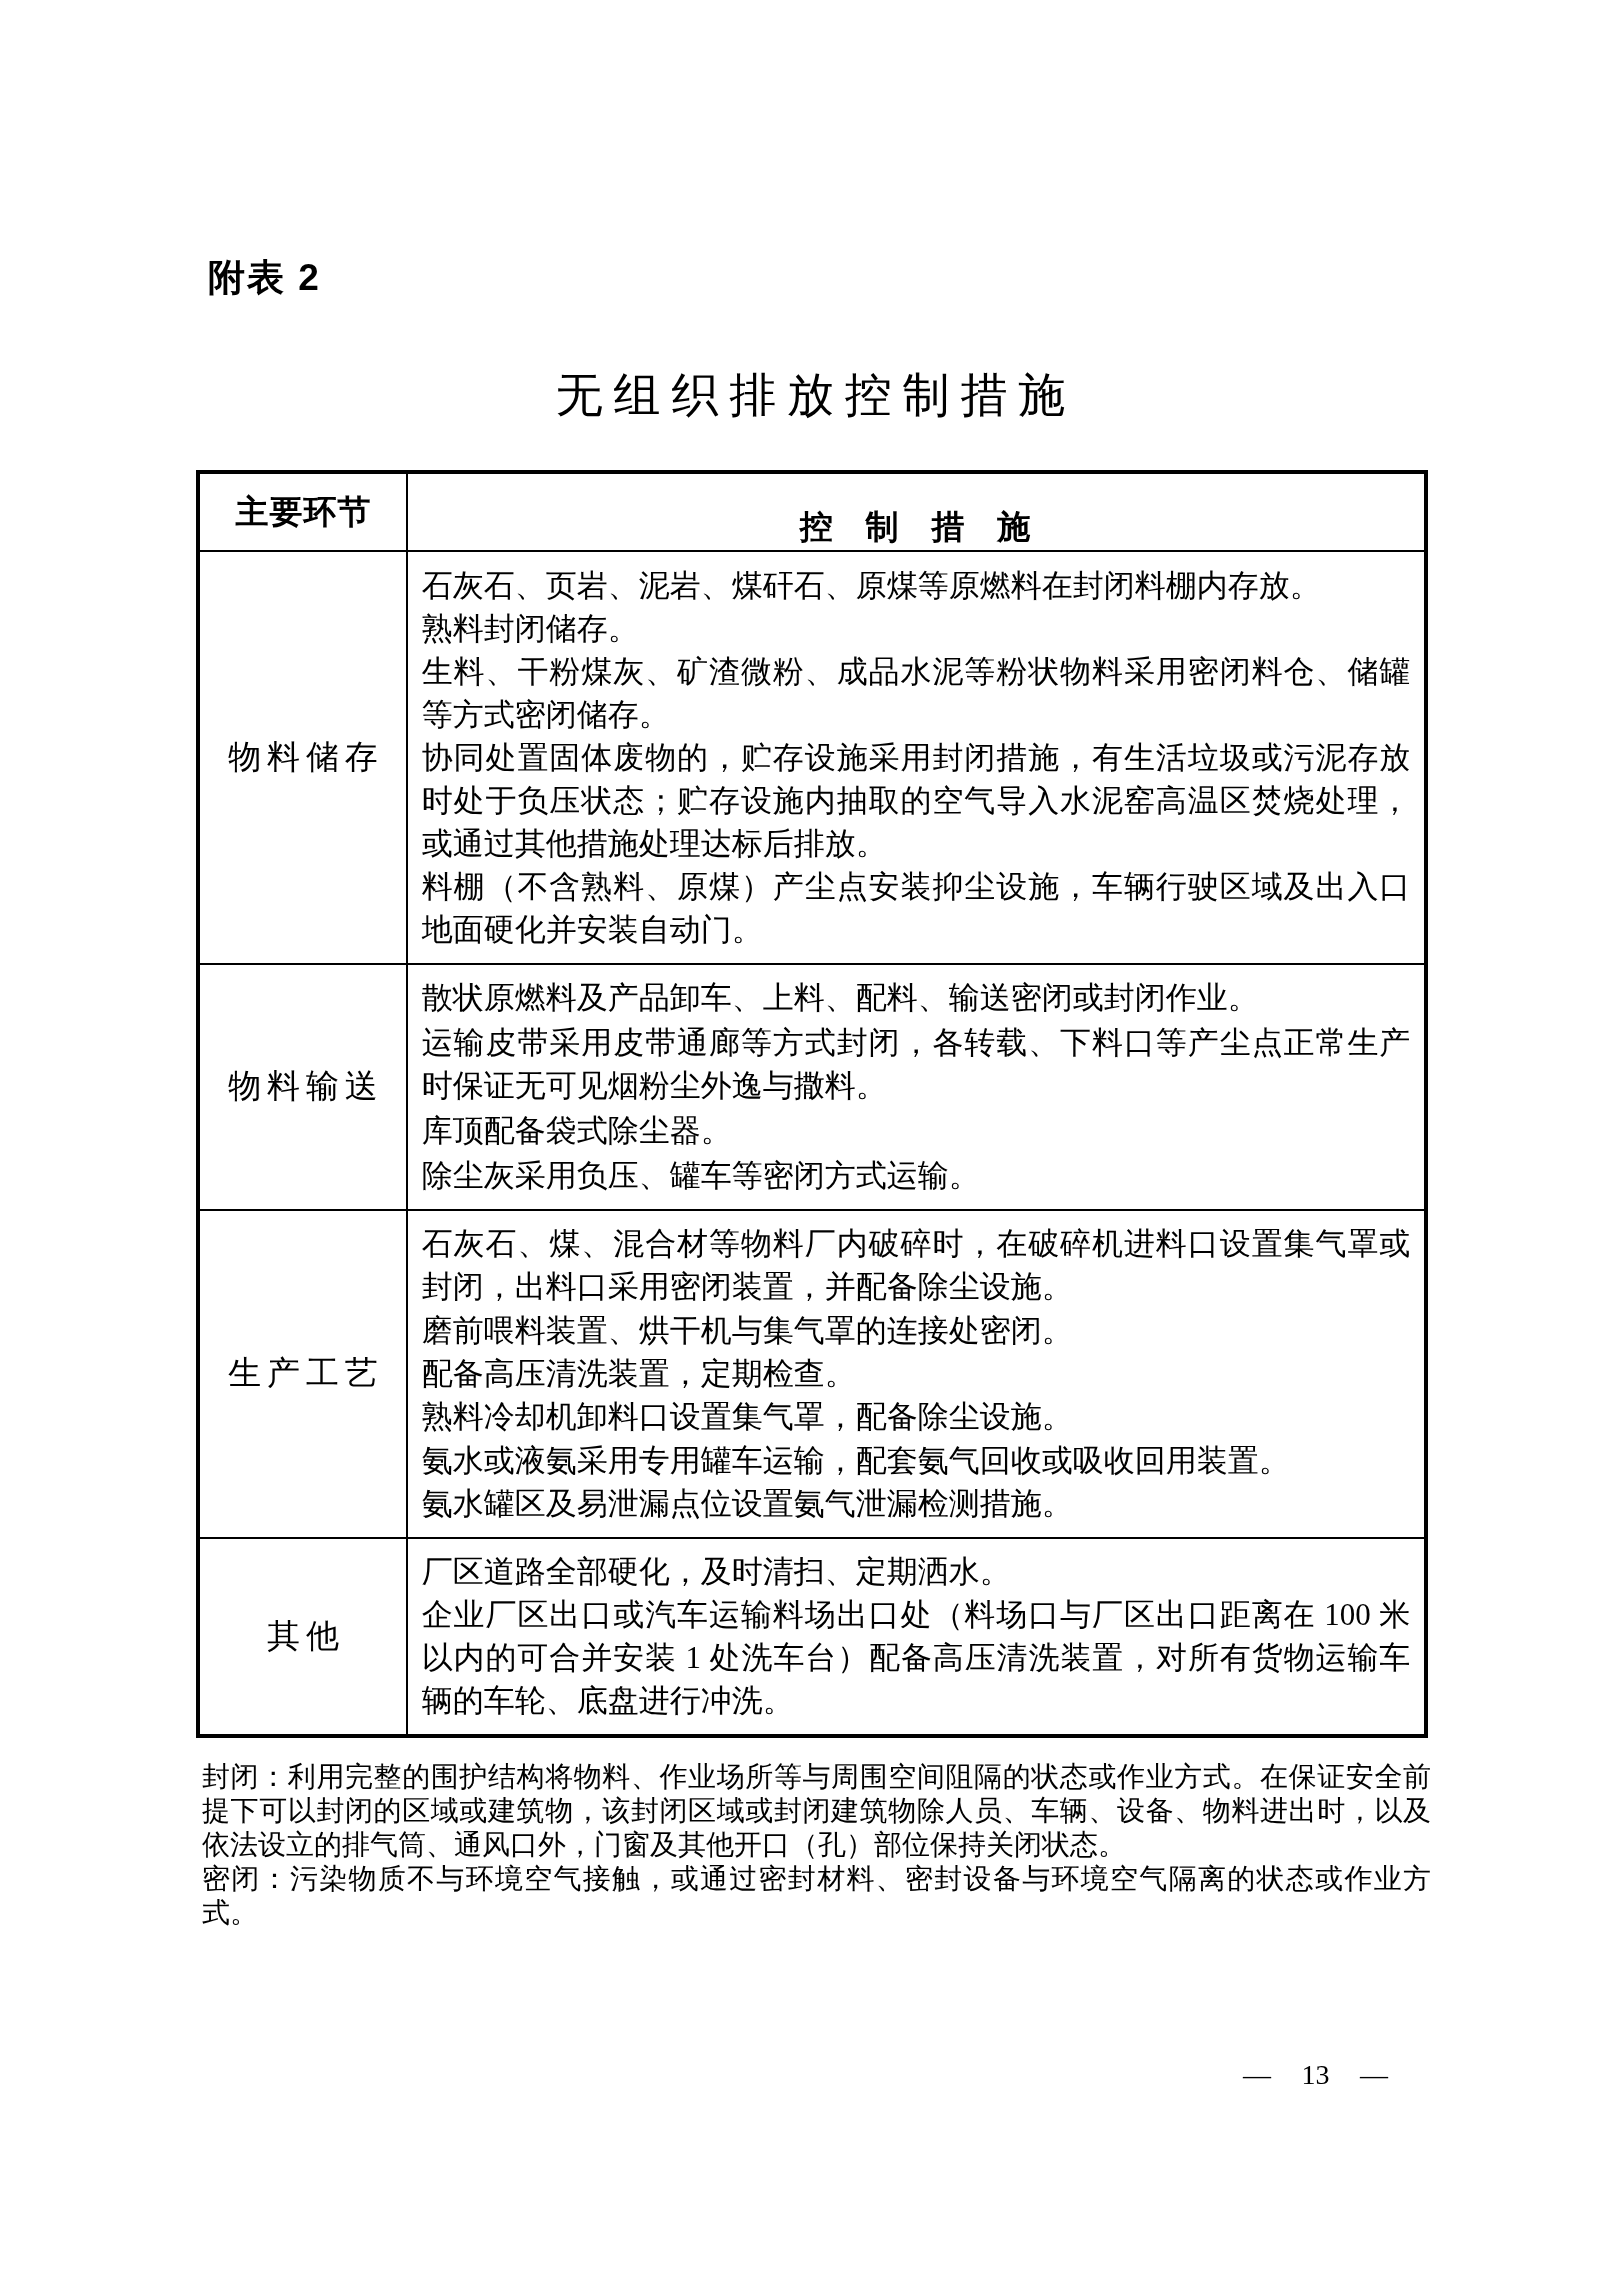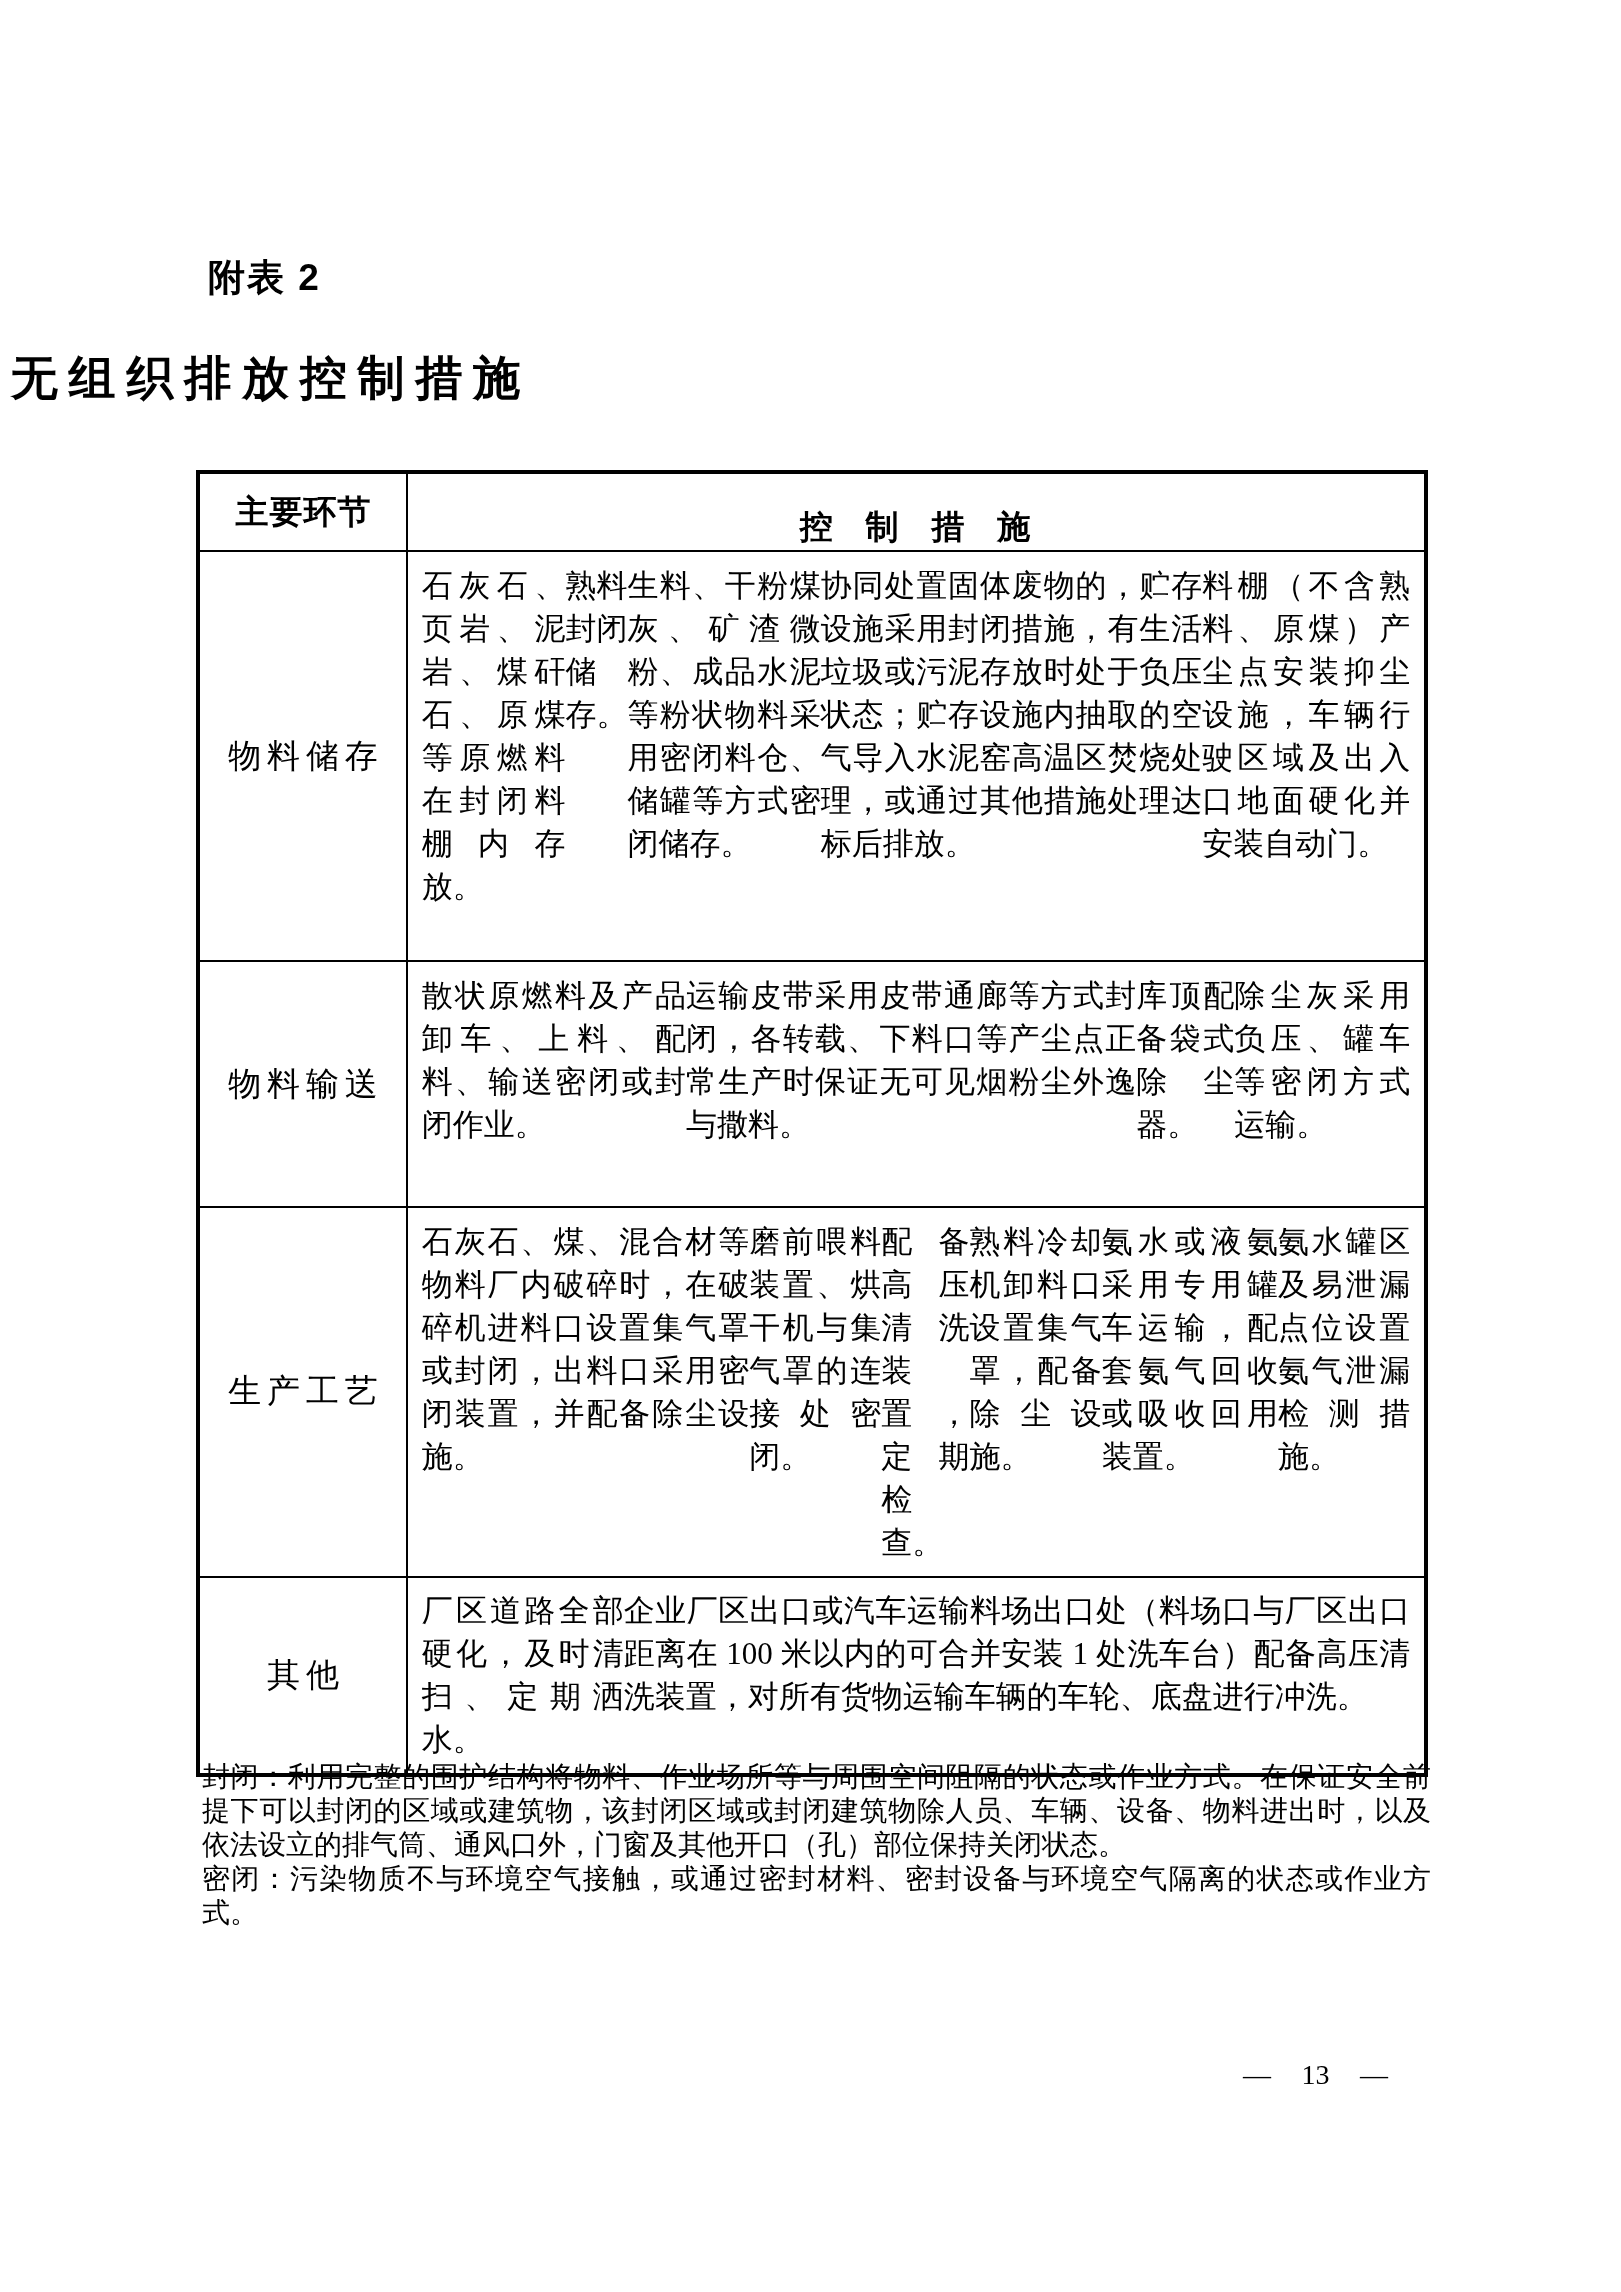--- a/index.html
+++ b/index.html
@@ -21,26 +21,26 @@
     top: 255px;
     font-family: "Liberation Sans", "DejaVu Sans", sans-serif;
     font-weight: 700;
     font-size: 37px;
     line-height: 45px;
     letter-spacing: 2px;
   }
 
   .doc-title {
     position: absolute;
-    top: 348px;
+    top: 365px;
     left: 0;
     width: 100%;
-    text-align: left;
-    font-family: "Liberation Sans", "DejaVu Sans", sans-serif;
-    font-weight: 700;
+    text-align: center;
+    font-family: "Liberation Sans", "DejaVu Sans", sans-serif;
+    font-weight: 400;
     font-size: 47px;
     line-height: 59px;
     letter-spacing: 10.8px;
     text-indent: 10.8px;
   }
 
   .measures-table {
     position: absolute;
     left: 196px;
     top: 470px;
@@ -83,21 +83,21 @@
     font-size: 33px;
     word-spacing: 19.6px;
     letter-spacing: 2px;
     padding: 0;
     margin-top: 30px;
   }
 
   .measures-cell {
     flex: 1 1 auto;
     display: flex;
-    flex-direction: row;
+    flex-direction: column;
     justify-content: space-between;
     padding: 11.8px 13.7px;
   }
   .measures-cell p {
     font-size: 31px;
     line-height: 43px;
     text-align: justify;
   }
 
   .row-0 { min-height: 410px; }

